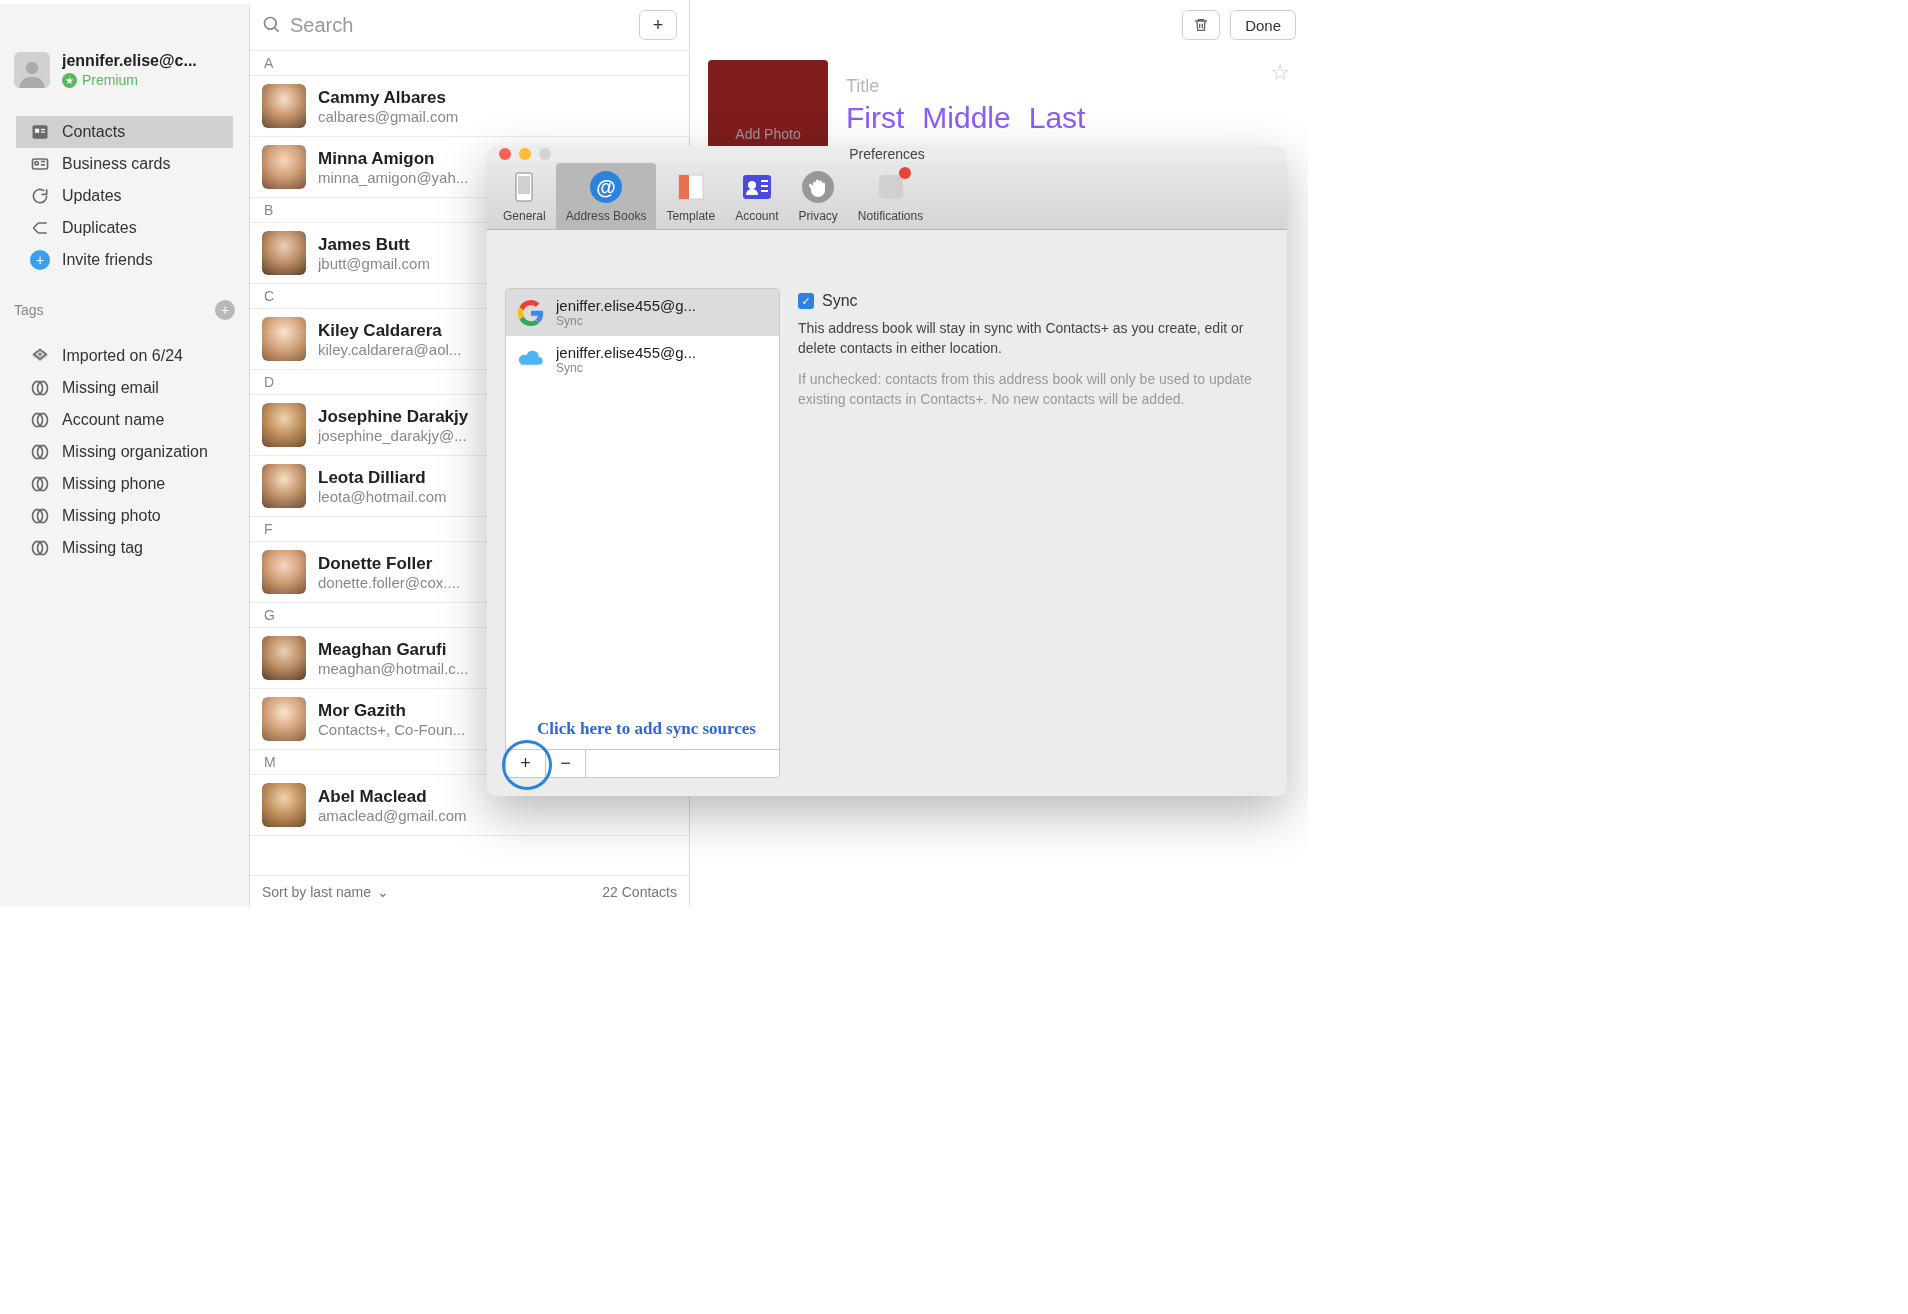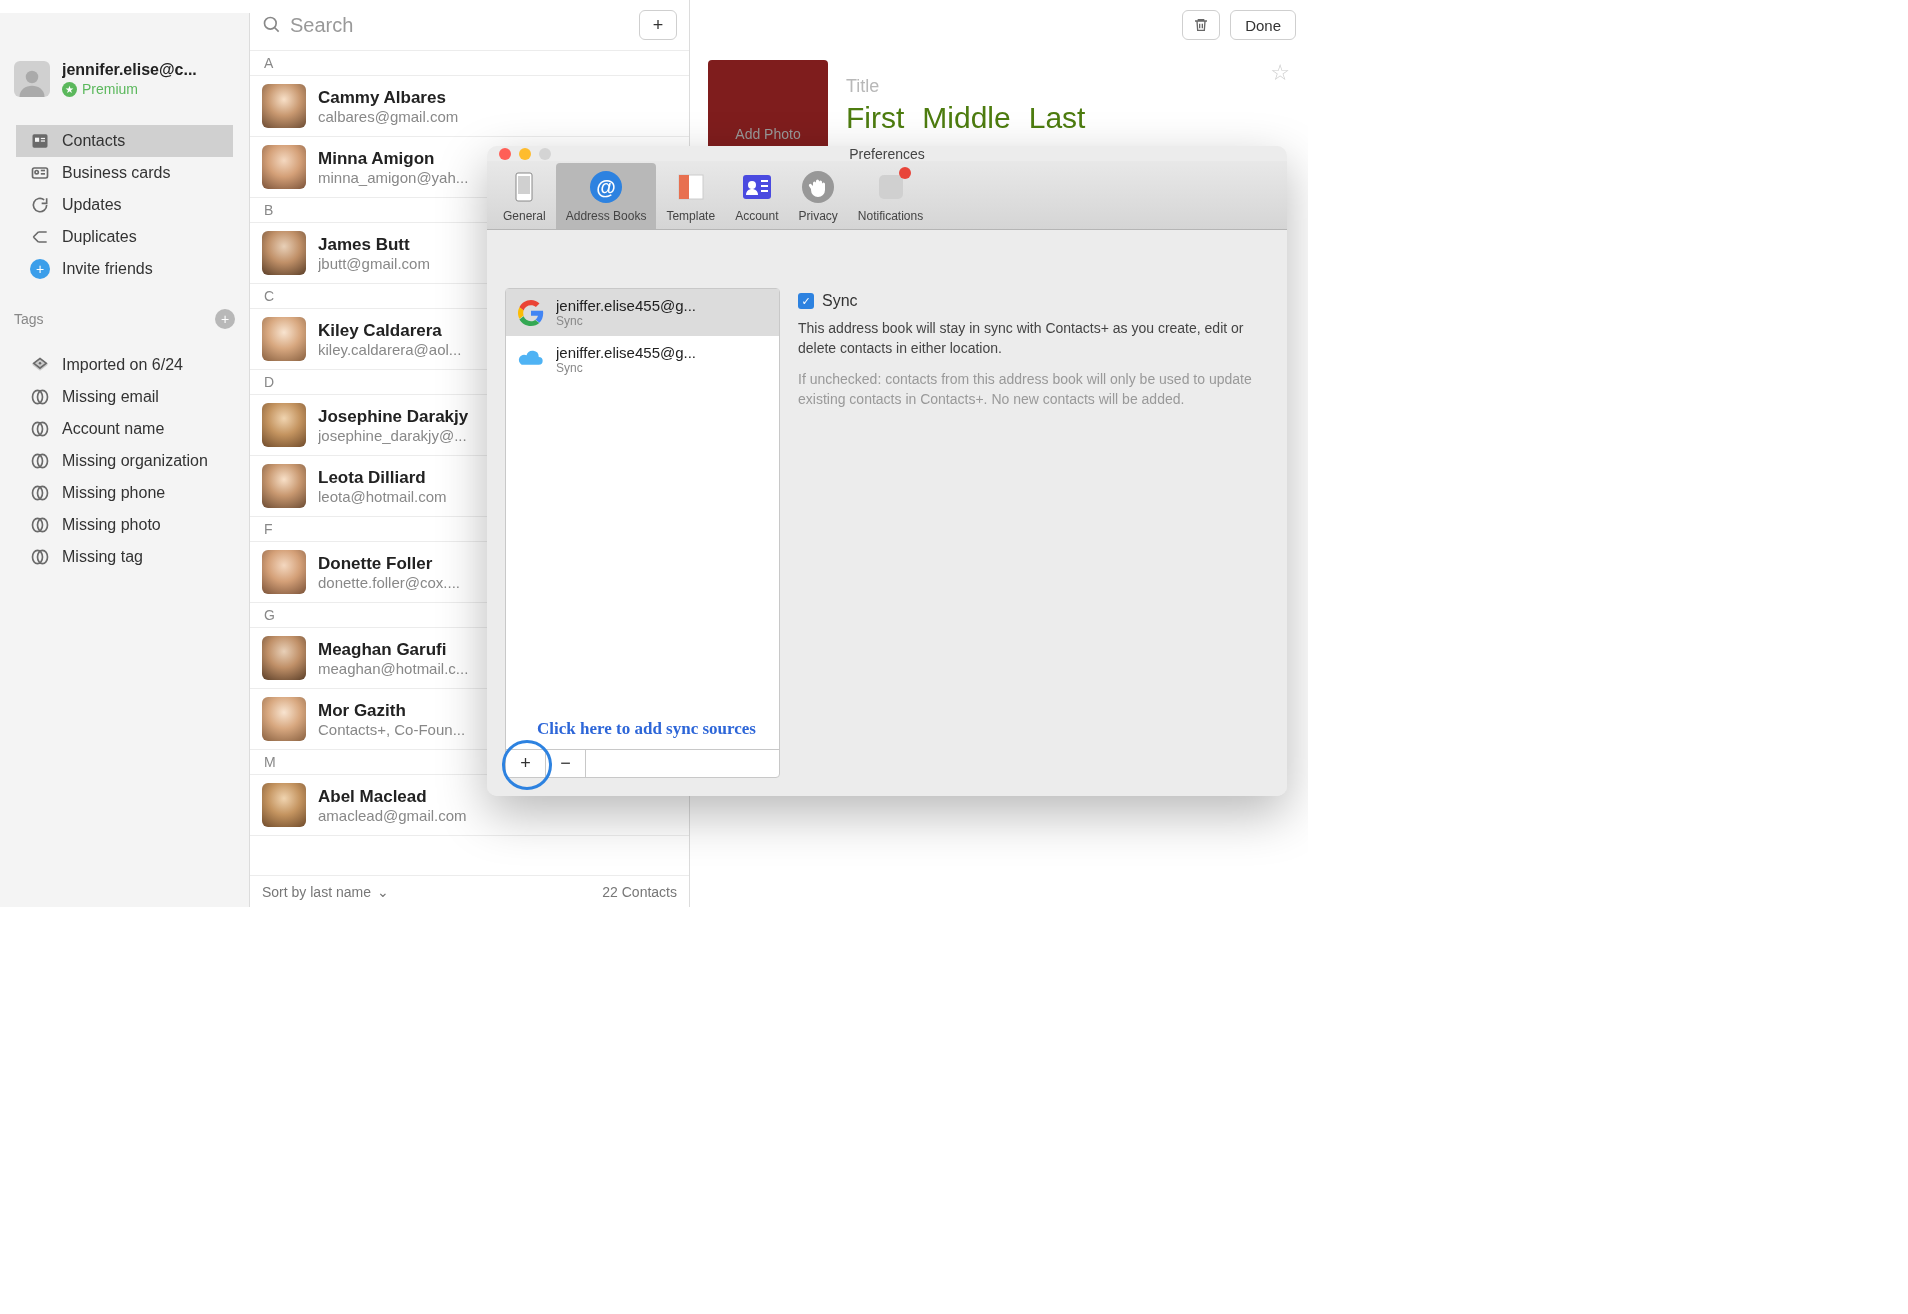--- a/index.html
+++ b/index.html
@@ -26,21 +26,21 @@
     }
     .traffic-light {
       width: 13px; height: 13px;
       border-radius: 50%;
       background: #d4d4d4;
     }
     
     
     .sidebar {
       position: absolute;
-      top: 13px;
+      top: 4px;
       left: 0;
       width: 250px;
       height: 100%;
       background: #f4f4f4;
       border-right: 1px solid #dcdcdc;
       padding-top: 38px;
     }
     .sidebar-user {
       display: flex;
       align-items: center;
@@ -280,21 +280,21 @@
       cursor: pointer;
     }
     .name-fields { flex: 1; }
     .title-field {
       font-size: 18px;
       color: #b8b8b8;
       margin-bottom: 4px;
     }
     .name-row {
       font-size: 30px;
-      color: #4d7c0f;
+      color: #8b5cf6;
       display: flex;
       gap: 18px;
     }
     .star-icon {
       font-size: 22px;
       color: #ccc;
       cursor: pointer;
       align-self: flex-start;
     }
     

